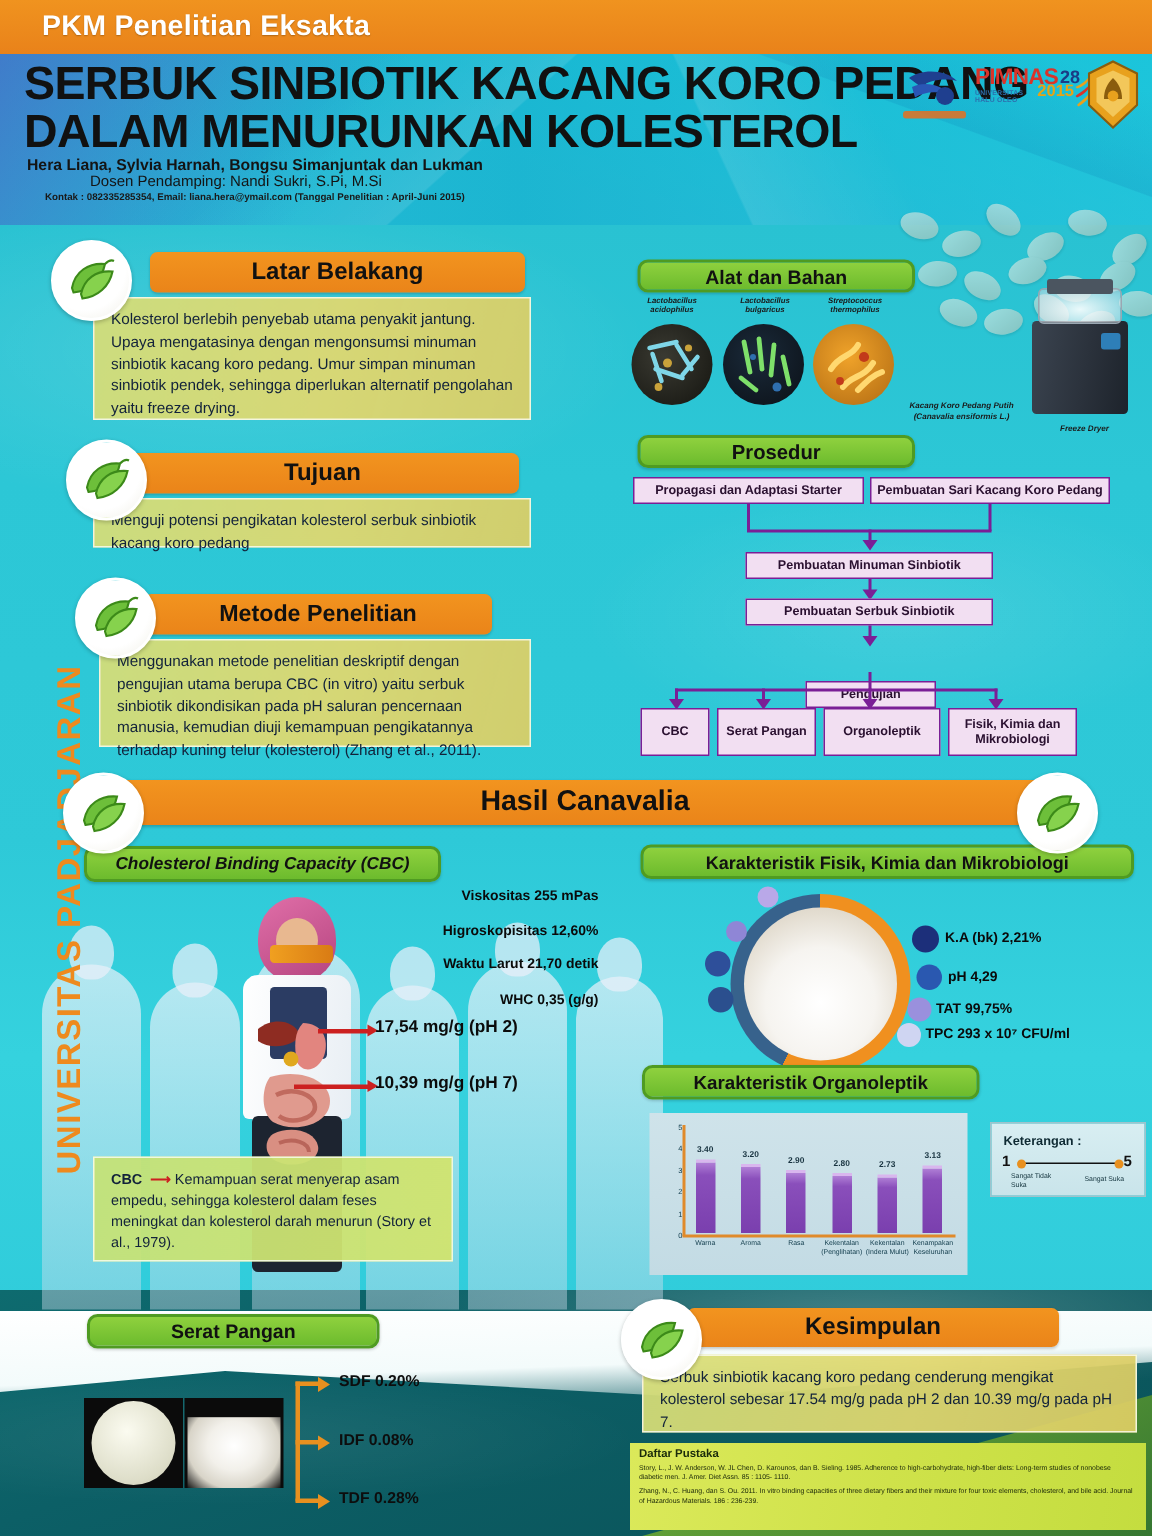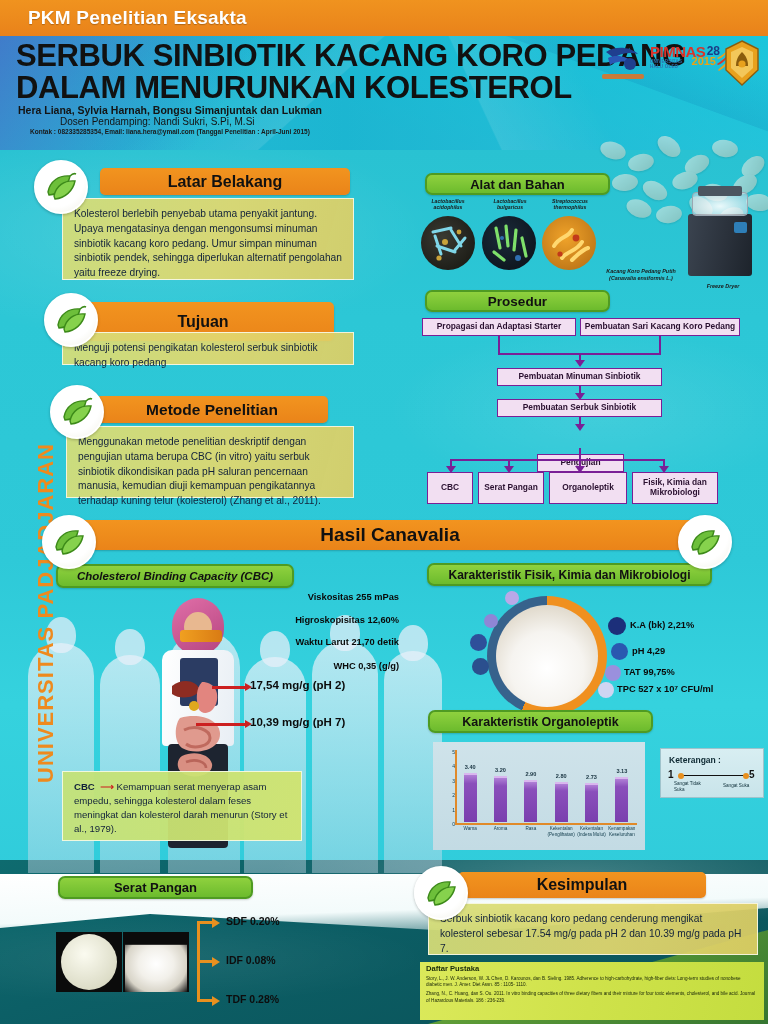--- a/index.html
+++ b/index.html
@@ -288,21 +288,21 @@
   <div class="pill-orange" style="left:100px;top:168px;width:250px;height:27px;font-size:16px;">Latar Belakang</div>
   <div class="body-box" style="left:62px;top:198px;width:292px;height:82px;">Kolesterol berlebih penyebab utama penyakit jantung. Upaya mengatasinya dengan mengonsumsi minuman sinbiotik kacang koro pedang. Umur simpan minuman sinbiotik pendek, sehingga diperlukan alternatif pengolahan yaitu freeze drying.</div>
 
   <div class="bean-badge" style="left:44px;top:293px;">
     <svg width="34" height="30" viewBox="0 0 34 30">
       <path d="M4 20 C6 9,15 3,26 4 C24 14,16 22,5 23 Z" fill="#6dbf3a" stroke="#3c8a19" stroke-width="1.4"></path>
       <path d="M10 24 C12 14,20 8,31 9 C29 19,21 26,11 27 Z" fill="#86d24d" stroke="#3c8a19" stroke-width="1.4"></path>
       <path d="M26 4 C28 2,30 1,32 2" stroke="#3c8a19" stroke-width="1.5" fill="none"></path>
     </svg>
   </div>
-  <div class="pill-orange" style="left:72px;top:302px;width:262px;height:39px;font-size:16px;">Tujuan</div>
+  <div class="pill-orange" style="left:84px;top:302px;width:262px;height:27px;font-size:16px;">Tujuan</div>
   <div class="body-box" style="left:62px;top:332px;width:292px;height:33px;">Menguji potensi pengikatan kolesterol serbuk sinbiotik kacang koro pedang</div>
 
   <div class="bean-badge" style="left:50px;top:385px;">
     <svg width="34" height="30" viewBox="0 0 34 30">
       <path d="M4 20 C6 9,15 3,26 4 C24 14,16 22,5 23 Z" fill="#6dbf3a" stroke="#3c8a19" stroke-width="1.4"></path>
       <path d="M10 24 C12 14,20 8,31 9 C29 19,21 26,11 27 Z" fill="#86d24d" stroke="#3c8a19" stroke-width="1.4"></path>
       <path d="M26 4 C28 2,30 1,32 2" stroke="#3c8a19" stroke-width="1.5" fill="none"></path>
     </svg>
   </div>
   <div class="pill-orange" style="left:96px;top:396px;width:232px;height:27px;font-size:15.5px;">Metode Penelitian</div>
@@ -449,21 +449,21 @@
   <div class="arrow-red" style="left:212px;top:686px;width:34px;"></div>
   <div class="cbc-val" style="left:250px;top:679px;">17,54 mg/g (pH 2)</div>
   <div class="arrow-red" style="left:196px;top:723px;width:50px;"></div>
   <div class="cbc-val" style="left:250px;top:716px;">10,39 mg/g (pH 7)</div>
 
   <div class="body-box green" style="left:62px;top:771px;width:240px;height:70px;font-size:9.6px;">
     <b>CBC</b>
     <span style="color:#cc2020;font-weight:bold;">&nbsp;⟶&nbsp;</span><span>Kemampuan serat menyerap asam empedu, sehingga kolesterol dalam feses meningkat dan kolesterol darah menurun (Story et al., 1979).</span>
   </div>
 
-  <div class="pill-green" style="left:427px;top:563px;width:285px;height:23px;font-size:12px;">Karakteristik Fisik, Kimia dan Mikrobiologi</div>
+  <div class="pill-green" style="left:427px;top:563px;width:329px;height:23px;font-size:12px;">Karakteristik Fisik, Kimia dan Mikrobiologi</div>
 
   <div class="donut-wrap">
     <div class="donut-outer"></div>
     <div class="donut-inner"></div>
   </div>
 
   <div class="kv left" style="left:244px;top:592px;width:155px;">Viskositas 255 mPas</div>
   <div class="dot" style="left:505px;top:591px;width:14px;height:14px;background:#b9a8e8;"></div>
 
   <div class="kv left" style="left:224px;top:615px;width:175px;">Higroskopisitas 12,60%</div>
@@ -478,21 +478,21 @@
   <div class="dot" style="left:608px;top:617px;width:18px;height:18px;background:#1c2f7a;"></div>
   <div class="kv right" style="left:630px;top:620px;">K.A (bk) 2,21%</div>
 
   <div class="dot" style="left:611px;top:643px;width:17px;height:17px;background:#2a58b0;"></div>
   <div class="kv right" style="left:632px;top:646px;">pH 4,29</div>
 
   <div class="dot" style="left:605px;top:665px;width:16px;height:16px;background:#9a90dd;"></div>
   <div class="kv right" style="left:624px;top:667px;">TAT 99,75%</div>
 
   <div class="dot" style="left:598px;top:682px;width:16px;height:16px;background:#cfd5f2;"></div>
-  <div class="kv right" style="left:617px;top:684px;">TPC 527 x 10⁷ CFU/ml</div>
+  <div class="kv right" style="left:617px;top:684px;">TPC 293 x 10⁷ CFU/ml</div>
 
   <div class="pill-green" style="left:428px;top:710px;width:225px;height:23px;font-size:12.5px;">Karakteristik Organoleptik</div>
 
   <div class="chart-panel">
     <div class="yaxis">
       <div class="ytick" style="top:76px;">0</div>
       <div class="ytick" style="top:61.6px;">1</div>
       <div class="ytick" style="top:47.2px;">2</div>
       <div class="ytick" style="top:32.8px;">3</div>
       <div class="ytick" style="top:18.4px;">4</div>

